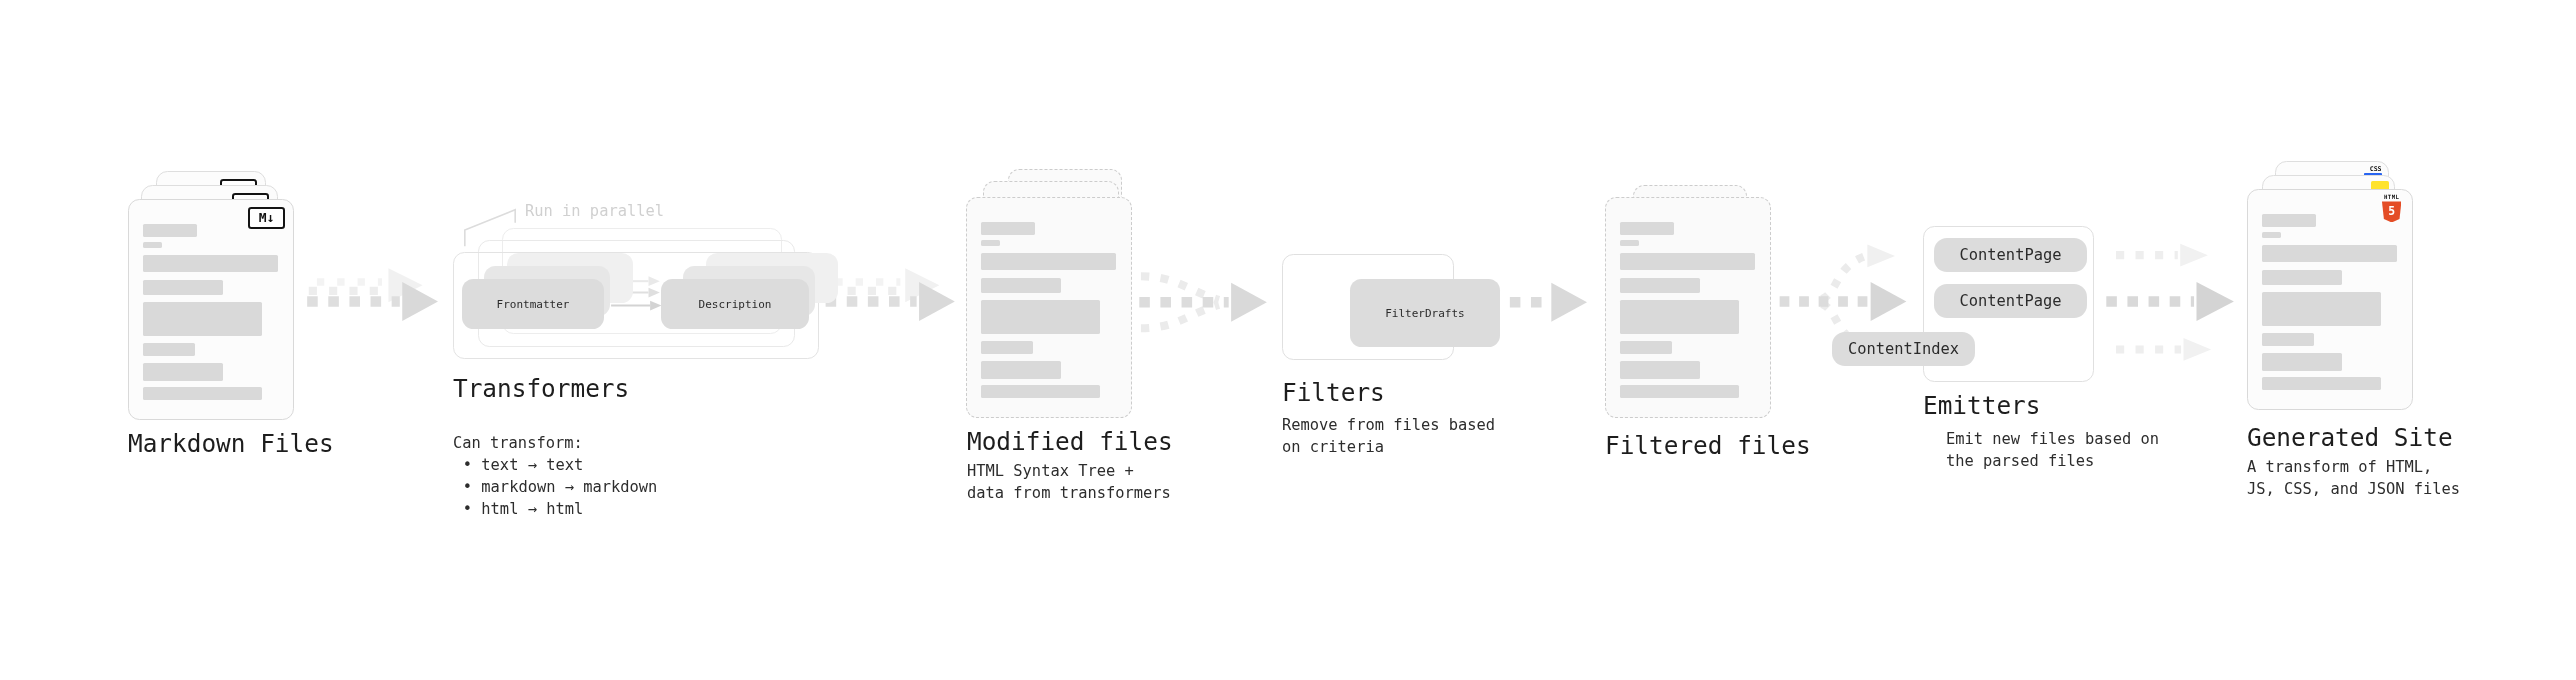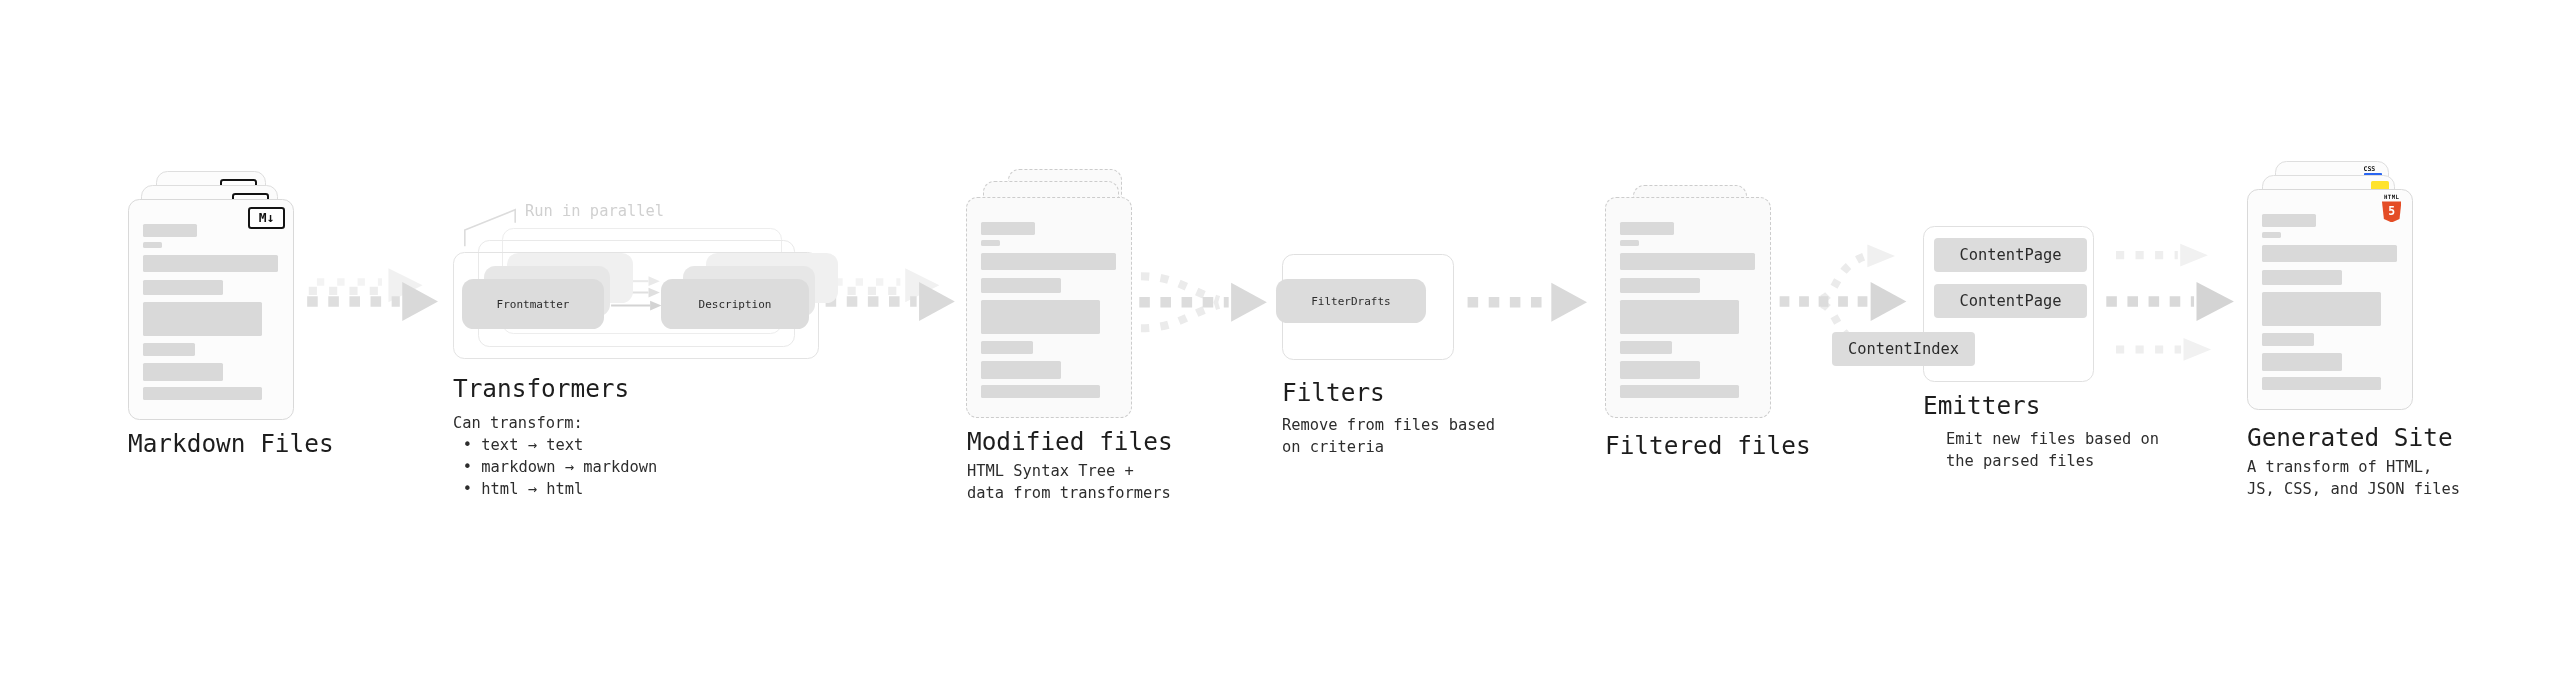--- a/index.html
+++ b/index.html
@@ -20,30 +20,30 @@
 
   
   .outline-box{position:absolute;z-index:2;border:1.6px solid #e3e3e3;border-radius:11.4px;box-sizing:border-box;background:transparent;}
   .outline-box.solid-bg{background:#ffffff;}
 
   
   .pill{position:absolute;z-index:4;background:#dcdcdc;border-radius:11.4px;display:flex;align-items:center;justify-content:center;
     font-size:11px;color:#2b2b2b;white-space:nowrap;}
   .pill.ghost1{background:#e7e7e7;z-index:3;color:transparent;}
   .pill.ghost2{background:#f0f0f0;z-index:2;color:transparent;}
-  .pill.small{font-size:15.4px;border-radius:4px;}
+  .pill.small{font-size:15.4px;border-radius:13px;}
 
   
   .stage-label{position:absolute;z-index:5;font-size:24.4px;color:#1d1d1d;white-space:nowrap;}
   .stage-desc{position:absolute;z-index:5;font-size:15.4px;color:#2d2d2d;line-height:22px;white-space:nowrap;}
   .bullet-line{margin-left:9.8px;}
   .annotation{position:absolute;z-index:5;font-size:15.4px;color:#d0d0d0;white-space:nowrap;}
 
   
-  .css-badge{position:absolute;right:6.5px;top:4px;width:18px;text-align:left;z-index:4;}
+  .css-badge{position:absolute;right:6.5px;top:4px;width:18px;text-align:right;z-index:4;}
   .css-badge .css-text{font-size:6.5px;font-weight:bold;color:#111;line-height:6.5px;}
   .css-badge .css-bar{height:2.4px;margin-top:0.8px;border-radius:0.8px;background:#2965f1;}
   .js-badge{position:absolute;right:4.9px;top:4.9px;width:18px;height:13px;border-radius:1.6px;background:#ffe32e;z-index:4;}
   .html5-badge{position:absolute;right:9.8px;top:4.1px;width:21px;text-align:center;z-index:4;}
   .html5-badge .html-text{font-size:5.7px;font-weight:bold;color:#111;letter-spacing:0.4px;line-height:6.5px;}
   .html5-badge .shield{width:19.5px;height:21px;margin:0.8px auto 0;background:#e44d26;
     clip-path:polygon(0 0,100% 0,90% 84%,50% 100%,10% 84%);
     display:flex;align-items:center;justify-content:center;color:#ffffff;font-size:11.4px;font-weight:bold;line-height:1;}
 </style>
 </head>
@@ -140,21 +140,21 @@
 
     <div class="pill ghost2" style="left:507px;top:253px;width:126px;height:50px"></div>
     <div class="pill ghost1" style="left:484px;top:266px;width:126px;height:50px"></div>
     <div class="pill" style="left:462px;top:279px;width:142px;height:50px">Frontmatter</div>
 
     <div class="pill ghost2" style="left:706px;top:253px;width:132px;height:50px"></div>
     <div class="pill ghost1" style="left:683px;top:266px;width:132px;height:50px"></div>
     <div class="pill" style="left:661px;top:279px;width:148px;height:50px">Description</div>
 
     <div class="stage-label" style="left:453px;top:374px">Transformers</div>
-    <div class="stage-desc" style="left:453px;top:412px">
+    <div class="stage-desc" style="left:453px;top:432px">
       <div>Can transform:</div>
       <div class="bullet-line">• text → text</div>
       <div class="bullet-line">• markdown → markdown</div>
       <div class="bullet-line">• html → html</div>
     </div>
   </div>
 
   <div>
     <div class="tab dashed" style="left:1008px;top:169px;width:114px;height:57px"></div>
     <div class="tab dashed" style="left:983px;top:181px;width:136px;height:57px"></div>
@@ -170,21 +170,21 @@
       </div>
     <div class="stage-label" style="left:967px;top:427px">Modified files</div>
     <div class="stage-desc" style="left:967px;top:460px">
       <div>HTML Syntax Tree +</div>
       <div>data from transformers</div>
     </div>
   </div>
 
   <div>
     <div class="outline-box solid-bg" style="left:1282px;top:254px;width:172px;height:106px;border-color:#e0e0e0"></div>
-    <div class="pill" style="left:1276px;top:279px;width:150px;height:44px">FilterDrafts</div>
+    <div class="pill" style="left:1350px;top:279px;width:150px;height:68px">FilterDrafts</div>
     <div class="stage-label" style="left:1282px;top:378px">Filters</div>
     <div class="stage-desc" style="left:1282px;top:414px">
       <div>Remove from files based</div>
       <div>on criteria</div>
     </div>
   </div>
 
   <div>
     <div class="tab dashed" style="left:1633px;top:185px;width:114px;height:57px"></div>
     <div class="doc-card dashed skel-doc" style="left:1605px;top:197px;width:166px;height:221px">

